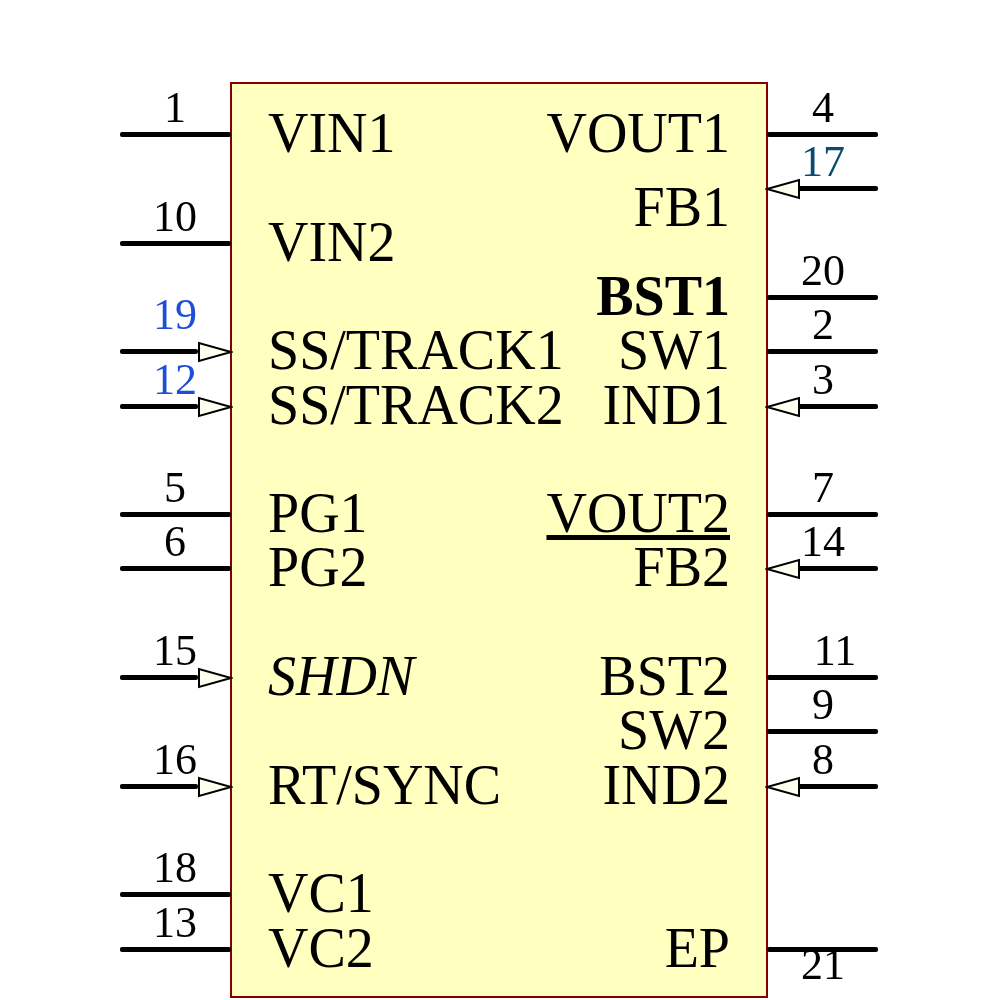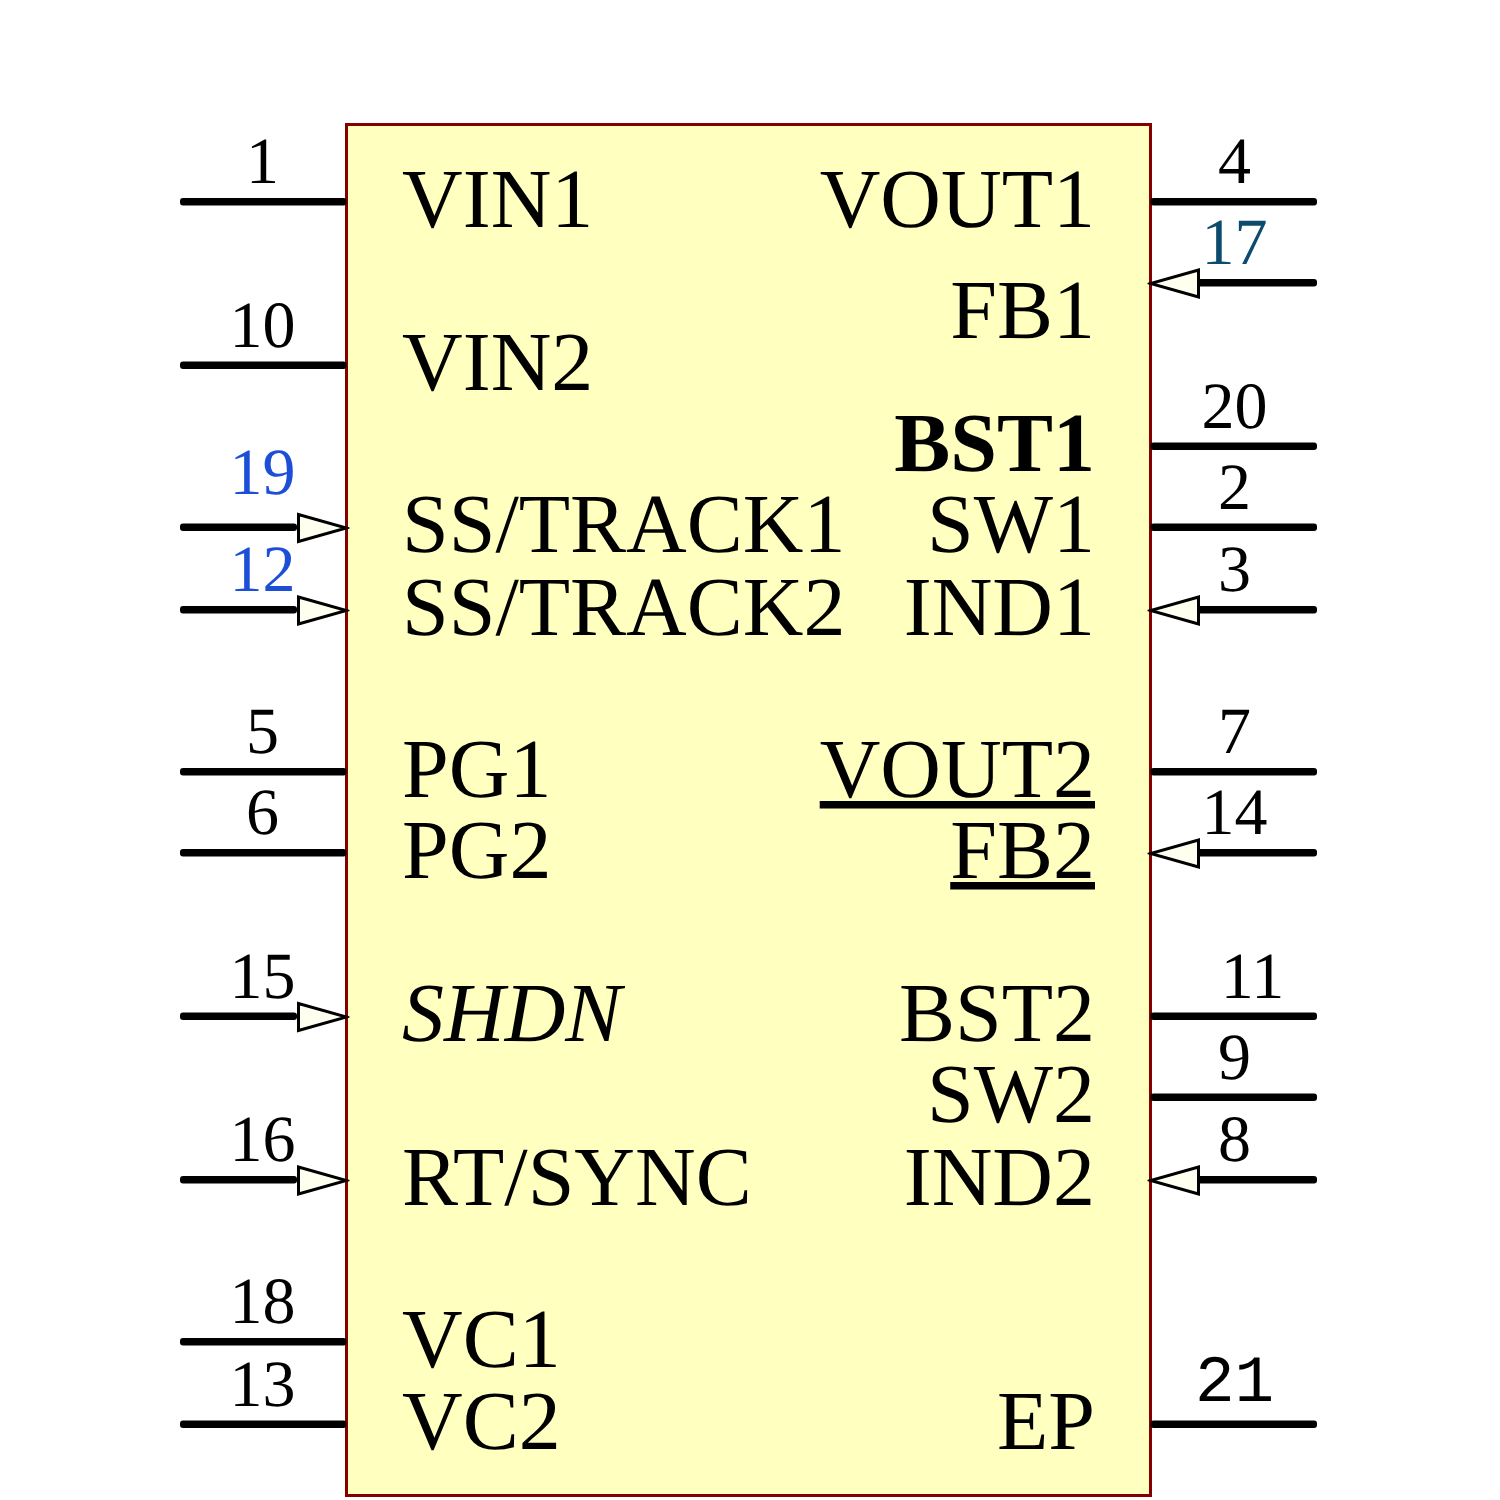--- a/index.html
+++ b/index.html
@@ -145,21 +145,21 @@
         <div class="pin-line" style="top: 512px; background: rgb(0, 0, 0); left: 767px; width: 111px;"></div>
         <div class="pin-number" style="top: 465px; left: 768px; color: rgb(0, 0, 0);">7</div>
         <div class="pin-label right-side" style="top: 487px; color: rgb(0, 0, 0); text-decoration: underline;">VOUT2</div>
       </div>
       <div>
         <div class="pin-line" style="top: 566px; background: rgb(0, 0, 0); left: 798px; width: 80px;"></div>
         <div class="arrow-wrap" style="top: 557px; left: 765px;"><svg width="36" height="24" viewBox="0 0 36 24">
             <polygon points="34,3 34,21 2,12" fill="#fffff0" stroke="#000000" stroke-width="2"></polygon>
           </svg></div>
         <div class="pin-number" style="top: 519px; left: 768px; color: rgb(0, 0, 0);">14</div>
-        <div class="pin-label right-side" style="top: 541px; color: rgb(0, 0, 0); text-decoration: underline;">FB2</div>
+        <div class="pin-label right-side" style="top: 541px; color: rgb(0, 0, 0);">FB2</div>
       </div>
       <div>
         <div class="pin-line" style="top: 675px; background: rgb(0, 0, 0); left: 767px; width: 111px;"></div>
         <div class="pin-number" style="top: 628px; left: 768px; color: rgb(0, 0, 0); padding-left: 12px;">11</div>
         <div class="pin-label right-side" style="top: 650px; color: rgb(0, 0, 0);">BST2</div>
       </div>
       <div>
         <div class="pin-line" style="top: 729px; background: rgb(0, 0, 0); left: 767px; width: 111px;"></div>
         <div class="pin-number" style="top: 682px; left: 768px; color: rgb(0, 0, 0);">9</div>
         <div class="pin-label right-side" style="top: 704px; color: rgb(0, 0, 0);">SW2</div>
@@ -167,17 +167,17 @@
       <div>
         <div class="pin-line" style="top: 784px; background: rgb(0, 0, 0); left: 798px; width: 80px;"></div>
         <div class="arrow-wrap" style="top: 775px; left: 765px;"><svg width="36" height="24" viewBox="0 0 36 24">
             <polygon points="34,3 34,21 2,12" fill="#fffff0" stroke="#000000" stroke-width="2"></polygon>
           </svg></div>
         <div class="pin-number" style="top: 737px; left: 768px; color: rgb(0, 0, 0);">8</div>
         <div class="pin-label right-side" style="top: 759px; color: rgb(0, 0, 0);">IND2</div>
       </div>
       <div>
         <div class="pin-line" style="top: 947px; background: rgb(0, 0, 0); left: 767px; width: 111px;"></div>
-        <div class="pin-number" style="top: 900px; left: 768px; color: rgb(0, 0, 0); font-family: Liberation Mono, monospace;">21</div>
+        <div class="pin-number" style="top: 942px; left: 768px; color: rgb(0, 0, 0);">21</div>
         <div class="pin-label right-side" style="top: 922px; color: rgb(0, 0, 0);">EP</div>
       </div>
     </div>
 </div>
 
 </body></html>

